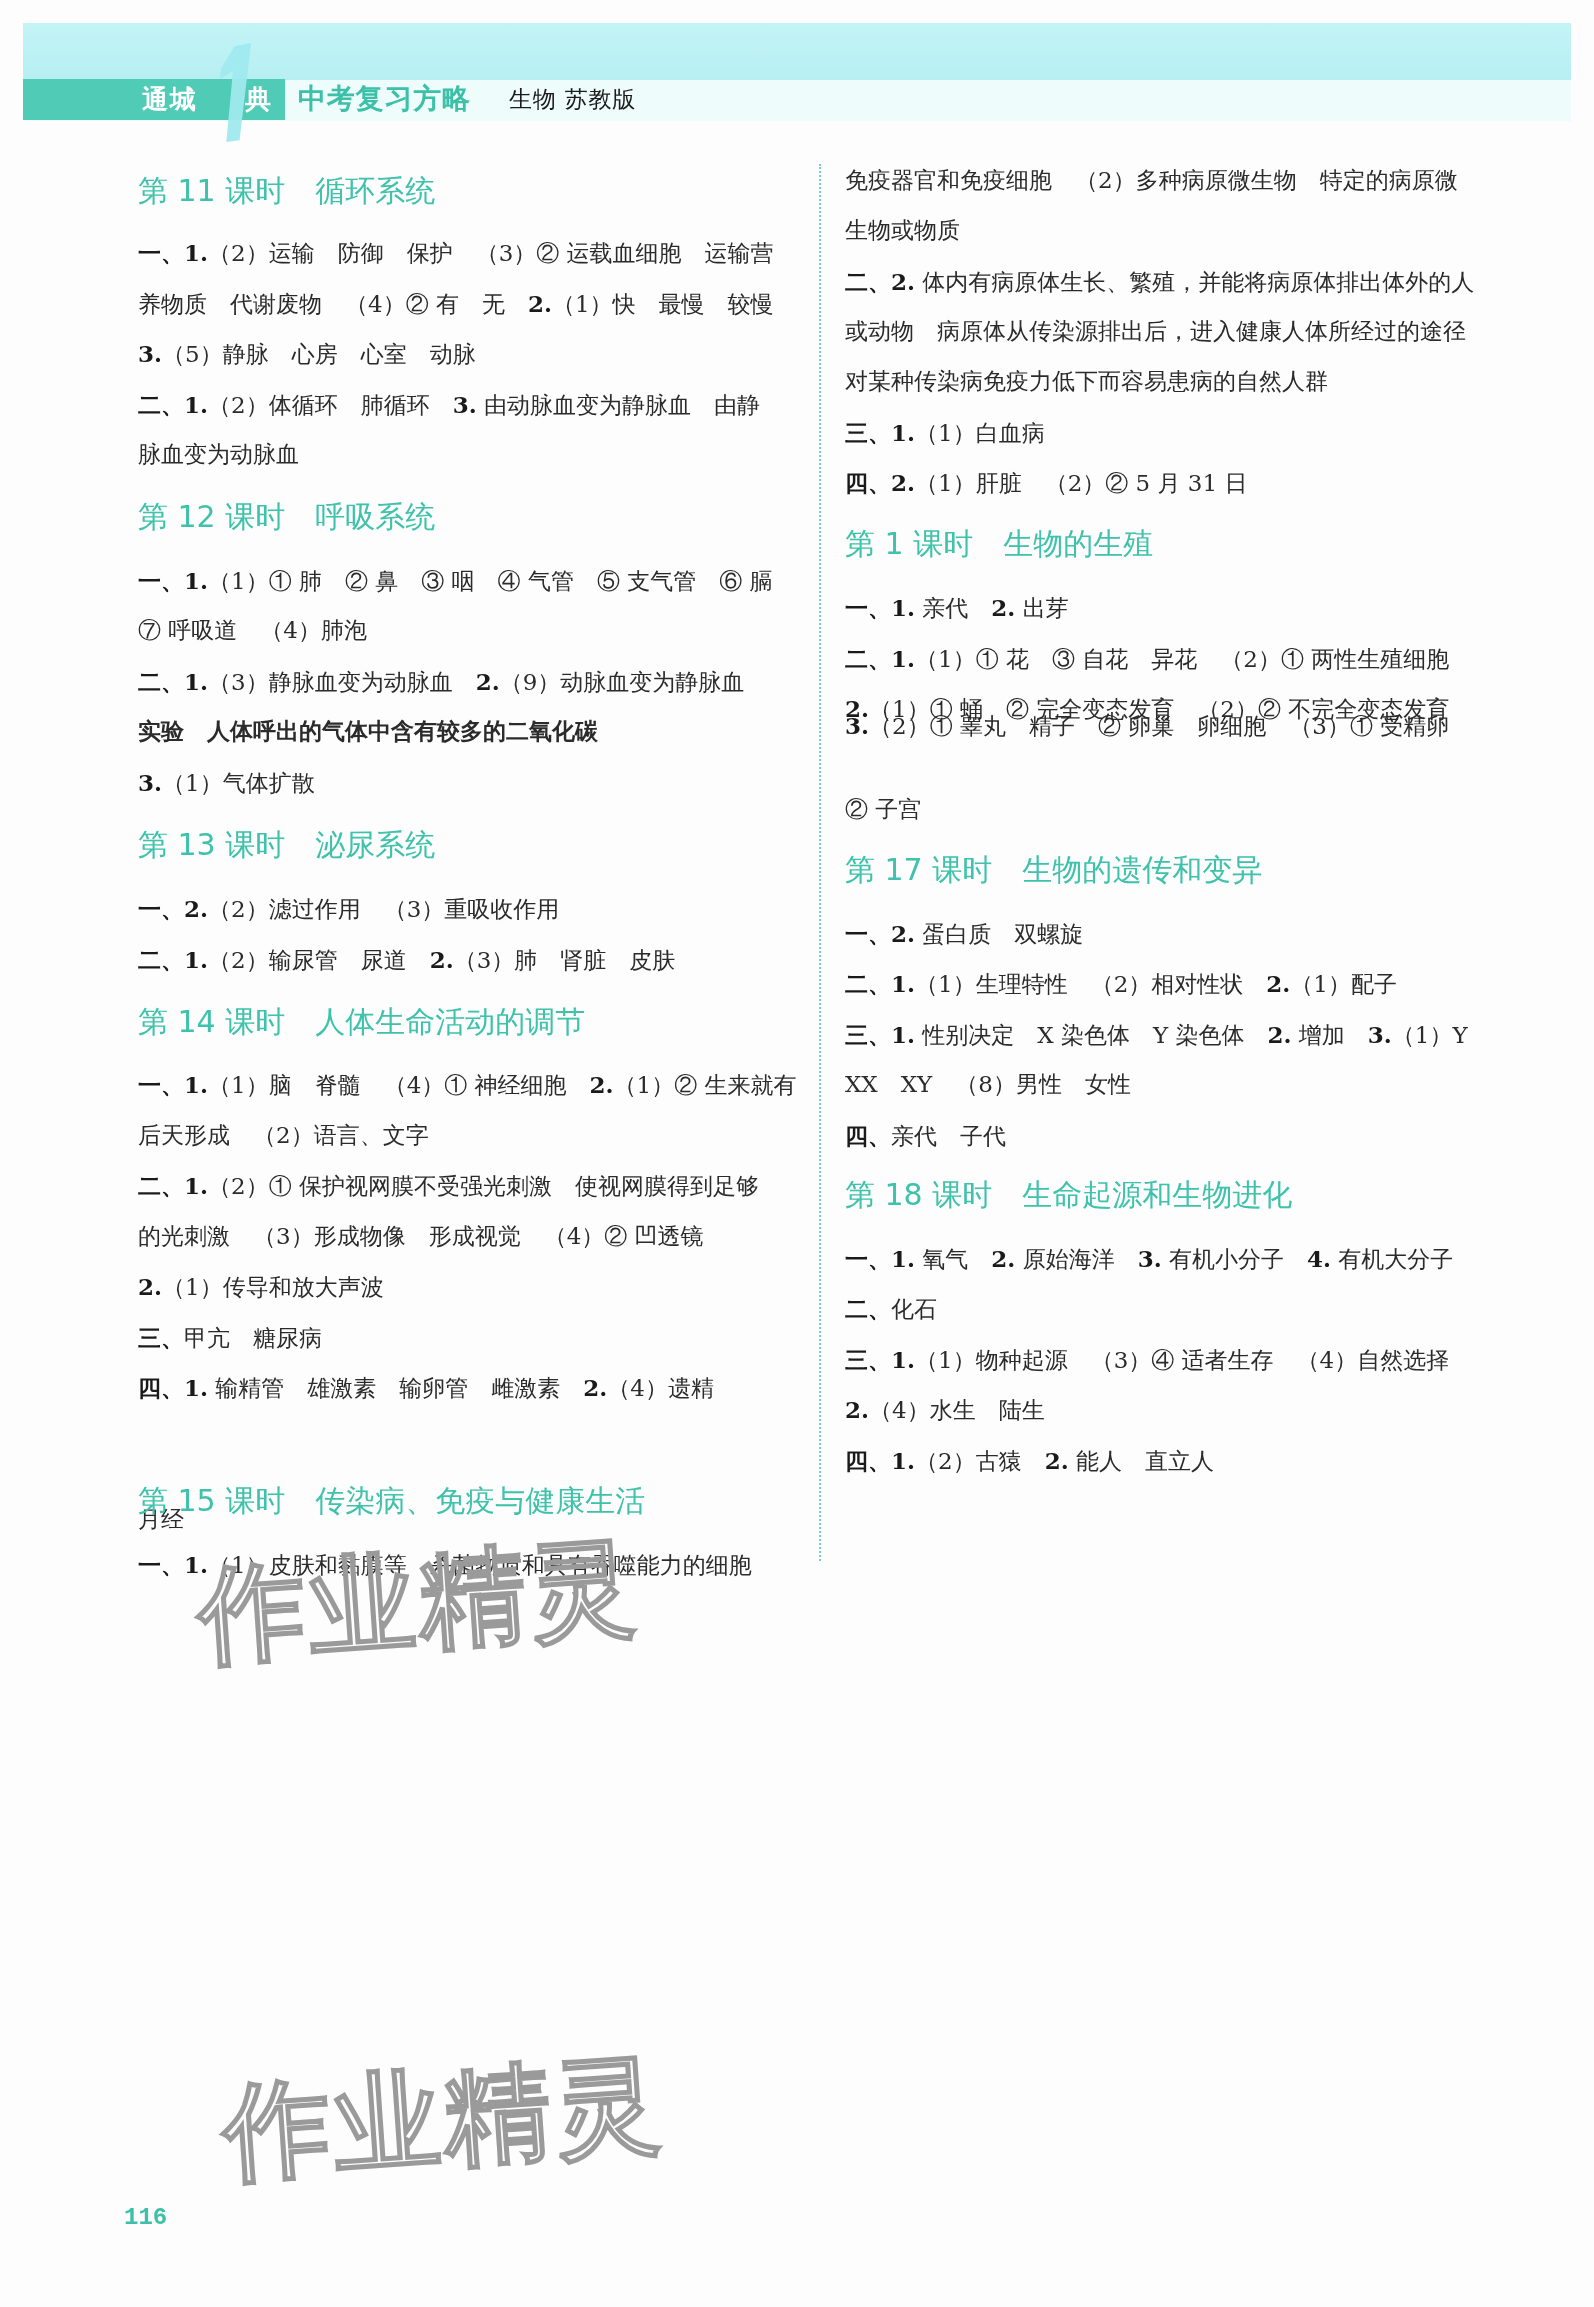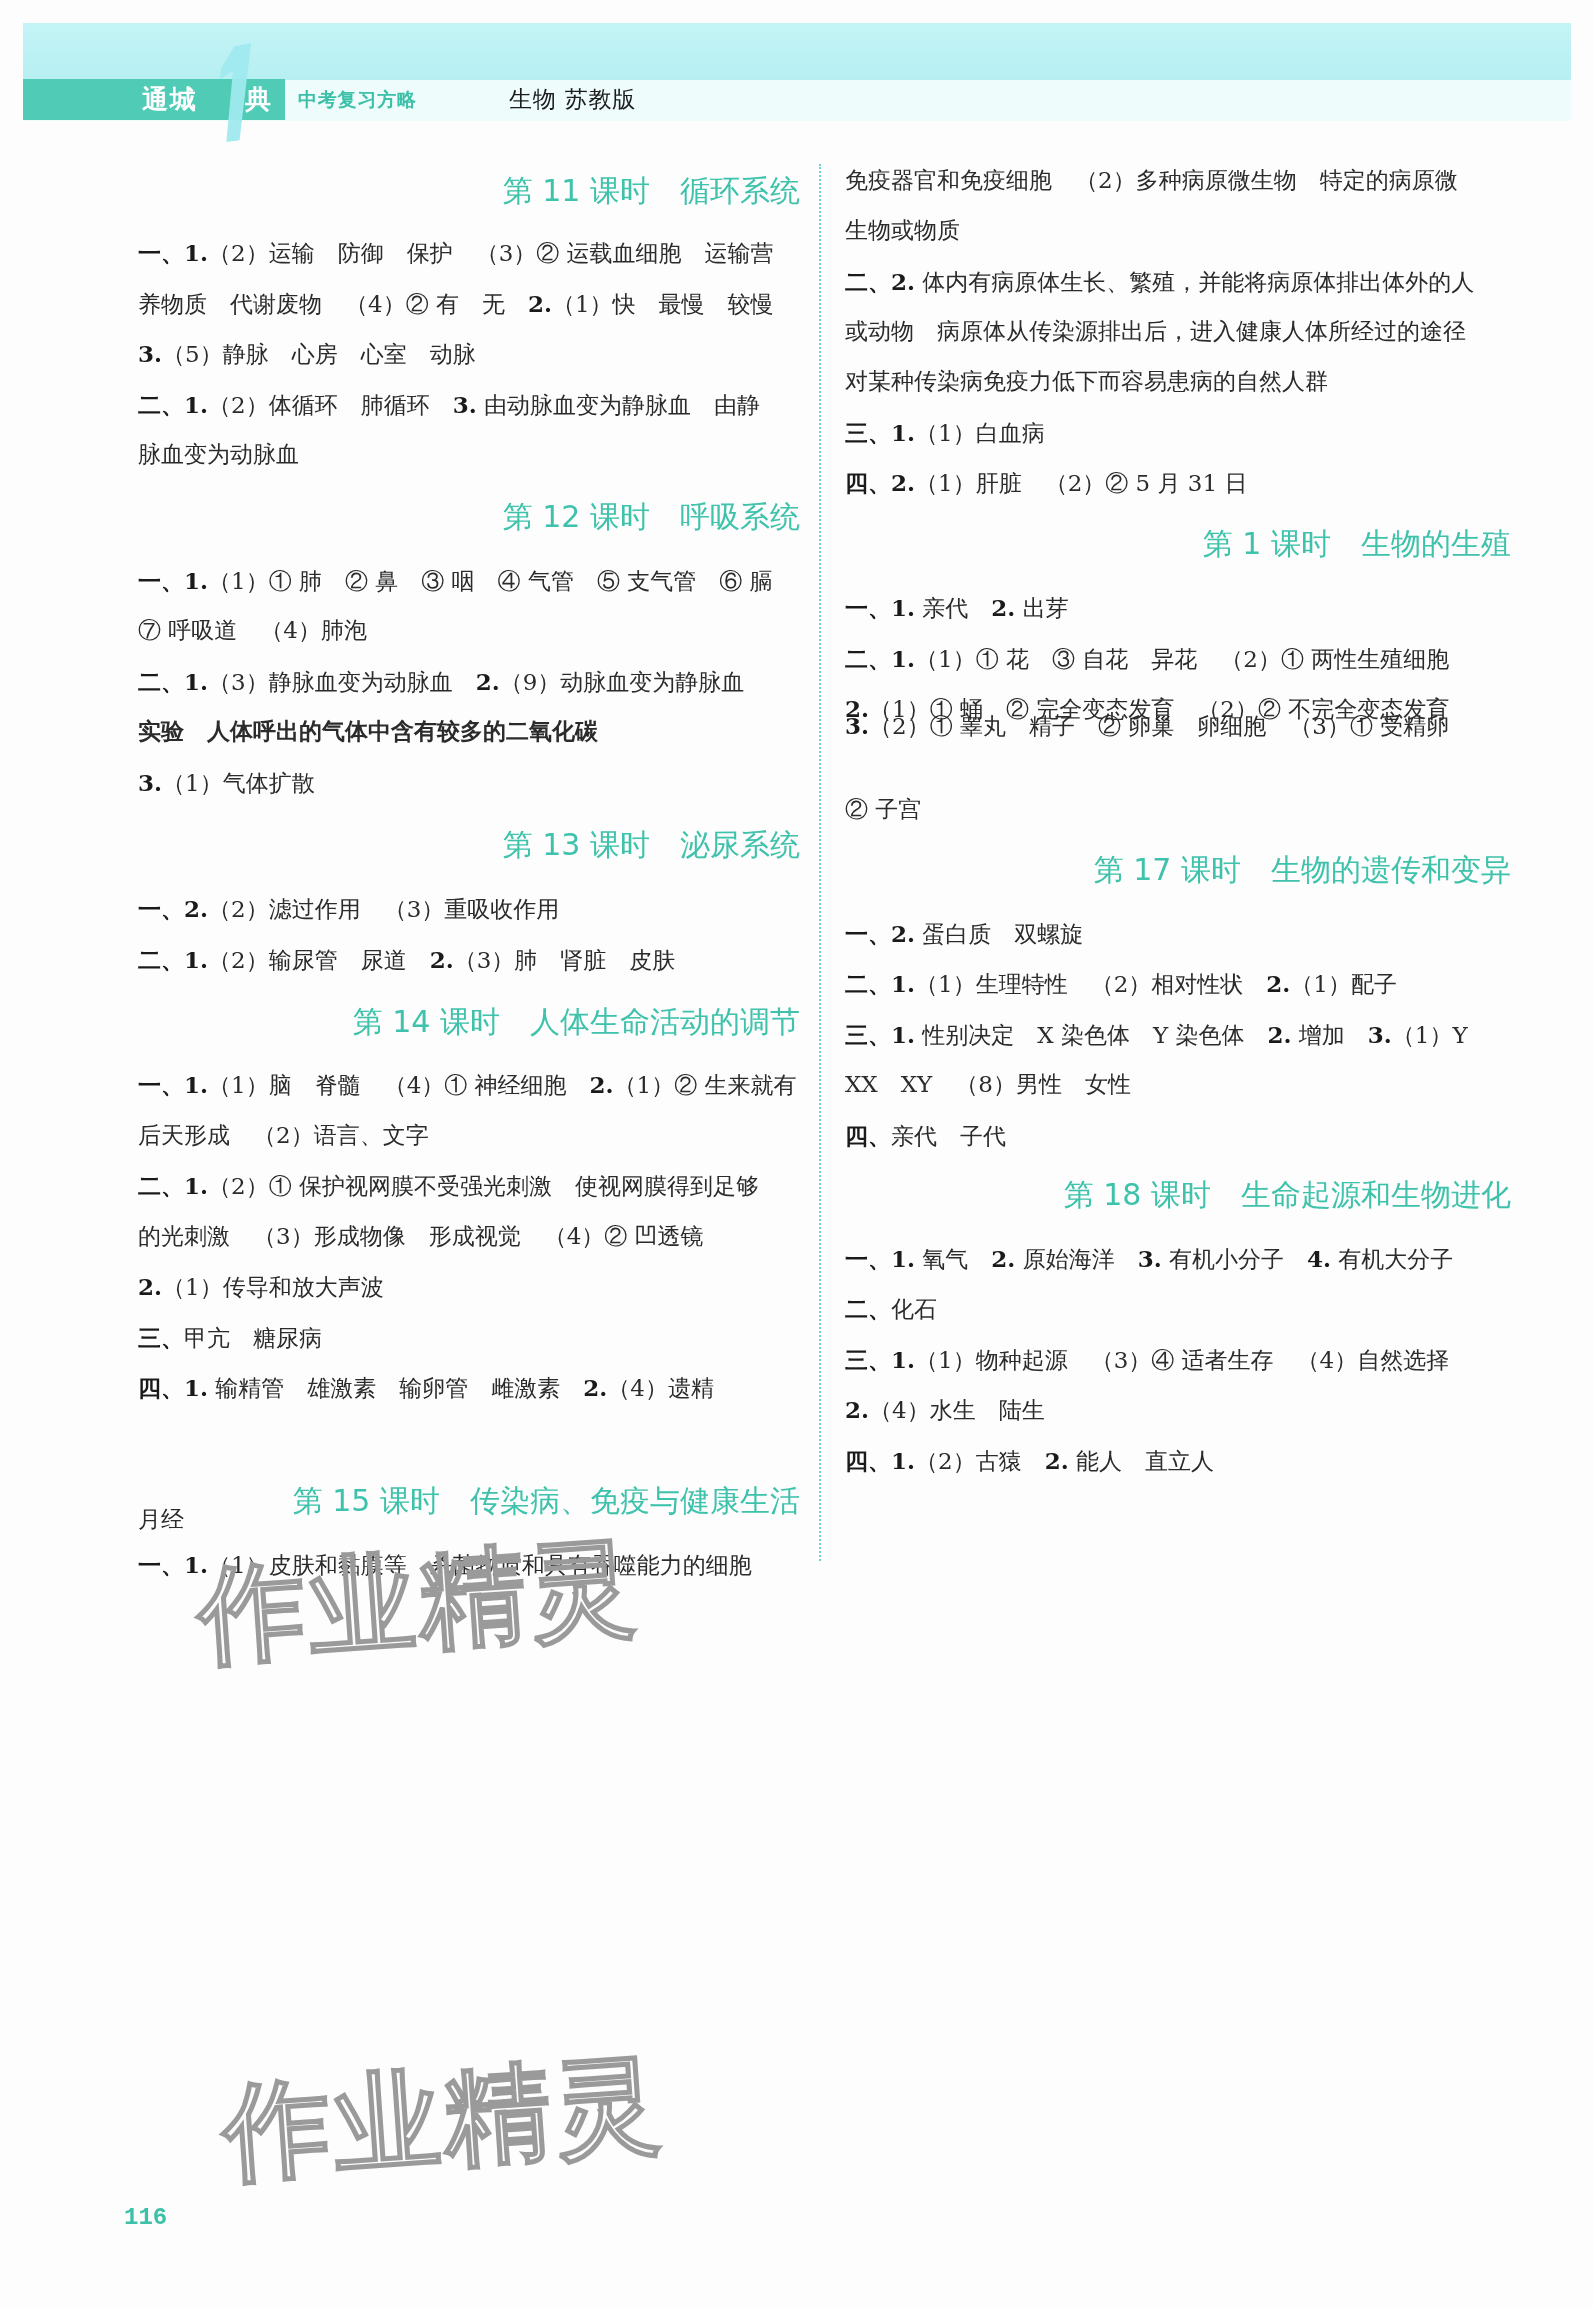--- a/index.html
+++ b/index.html
@@ -26,39 +26,39 @@
     position: absolute; top: 82px; height: 35px; line-height: 35px;
     font-family: "DejaVu Sans", "Liberation Sans", sans-serif;
     font-weight: bold; font-size: 26px; color: #ffffff; letter-spacing: 1.7px;
   }
   .hdr-logo-one {
     position: absolute; left: 203px; top: 43px; width: 50px; height: 99px;
   }
   .hdr-title {
     position: absolute; left: 298px; top: 81px; height: 36px; line-height: 36px;
     font-family: "DejaVu Sans", "Liberation Sans", sans-serif;
-    font-size: 19px; color: #3cc0a8; font-weight: bold; letter-spacing: 0.8px;
+    font-size: 28px; color: #3cc0a8; font-weight: bold; letter-spacing: 0.8px;
   }
   .hdr-subject {
     position: absolute; left: 509px; top: 81px; height: 36px; line-height: 36px;
     font-family: "DejaVu Sans", "Liberation Sans", sans-serif;
     font-size: 23px; color: #1c1c1c; letter-spacing: 0.8px;
   }
   
   .col {
     position: absolute; top: 0;
   }
   .col-left { left: 138px; width: 662px; }
   .col-right { left: 845px; width: 666px; }
   .divider {
     position: absolute; left: 819px; top: 164px; width: 0; height: 1397px;
     border-left: 2.5px dotted #6fd0d0;
   }
   .sec-title {
-    position: absolute; left: 0; width: 100%; text-align: right;
+    position: absolute; left: 0; width: 100%; text-align: left;
     font-family: "DejaVu Sans", "Liberation Sans", sans-serif;
     font-size: 30px; color: #3fc2ab; height: 41px; line-height: 41px;
     white-space: pre;
   }
   .line {
     position: absolute; left: 0; height: 33px; line-height: 33px;
     font-size: 23px; white-space: pre; color: #2b2b2b;
   }
   .line b { font-weight: bold; color: #1a1a1a; }
   .line.bold-sans {

